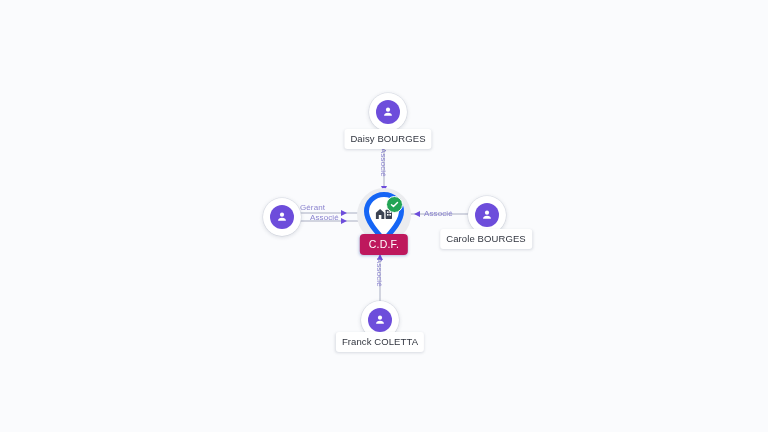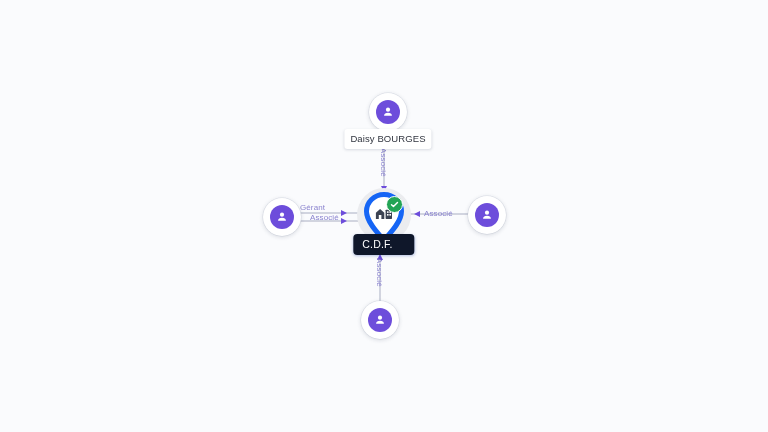--- a/index.html
+++ b/index.html
@@ -85,26 +85,26 @@
     height: 15px;
     border-radius: 50%;
     background: #23a455;
     border: 1.5px solid #ffffff;
     display: flex;
     align-items: center;
     justify-content: center;
   }
   .company-chip {
     position: absolute;
-    background: #0f172a;
+    background: #be185d;
     color: #ffffff;
     font-size: 10.5px;
     line-height: 14px;
     font-weight: 400;
-    padding: 3px 22px 4px 9px;
+    padding: 3px 9px 4px 9px;
     border-radius: 4px;
     white-space: nowrap;
     transform: translateX(-50%);
     box-shadow: 0 1px 3px rgba(20,60,160,0.3);
     letter-spacing: 0.2px;
   }
 
   
   .edge-label {
     position: absolute;
@@ -171,29 +171,31 @@
   </div>
 
   <div class="person-node" style="left:468px; top:196px;">
     <div class="person-disc">
       <svg width="14" height="14" viewBox="0 0 24 24" fill="#ffffff">
         <circle cx="12" cy="8" r="3.6"></circle>
         <path d="M12 13.2c-3.9 0-6.6 2.1-6.6 4.3v1.1h13.2v-1.1c0-2.2-2.7-4.3-6.6-4.3z"></path>
       </svg>
     </div>
   </div>
+  <div class="node-label" style="left:486px; top:229px;">Carole BOURGES</div>
 
   <div class="person-node" style="left:361px; top:301px;">
     <div class="person-disc">
       <svg width="14" height="14" viewBox="0 0 24 24" fill="#ffffff">
         <circle cx="12" cy="8" r="3.6"></circle>
         <path d="M12 13.2c-3.9 0-6.6 2.1-6.6 4.3v1.1h13.2v-1.1c0-2.2-2.7-4.3-6.6-4.3z"></path>
       </svg>
     </div>
   </div>
+  <div class="node-label" style="left:380px; top:332px;">Franck COLETTA</div>
 
   <div class="company-halo" style="left:357px; top:188px;"></div>
 
   <div class="company-pin" style="left:364px; top:192px;">
     <svg width="40" height="50" viewBox="0 0 40 50">
       <path d="M20 2.5 C10.1 2.5 2.5 10.1 2.5 19.3 C2.5 29.5 13.2 40.5 18.3 46.2
                C19.2 47.2 20.8 47.2 21.7 46.2 C26.8 40.5 37.5 29.5 37.5 19.3
                C37.5 10.1 29.9 2.5 20 2.5 Z" fill="#ffffff" stroke="#1565f5" stroke-width="5"></path>
       <g transform="translate(11.5,11.5)" fill="#3b4252">
         <path d="M0.4 9.2 L4.6 5.6 L8.8 9.2 L8.8 15.4 L5.9 15.4 L5.9 11.6

